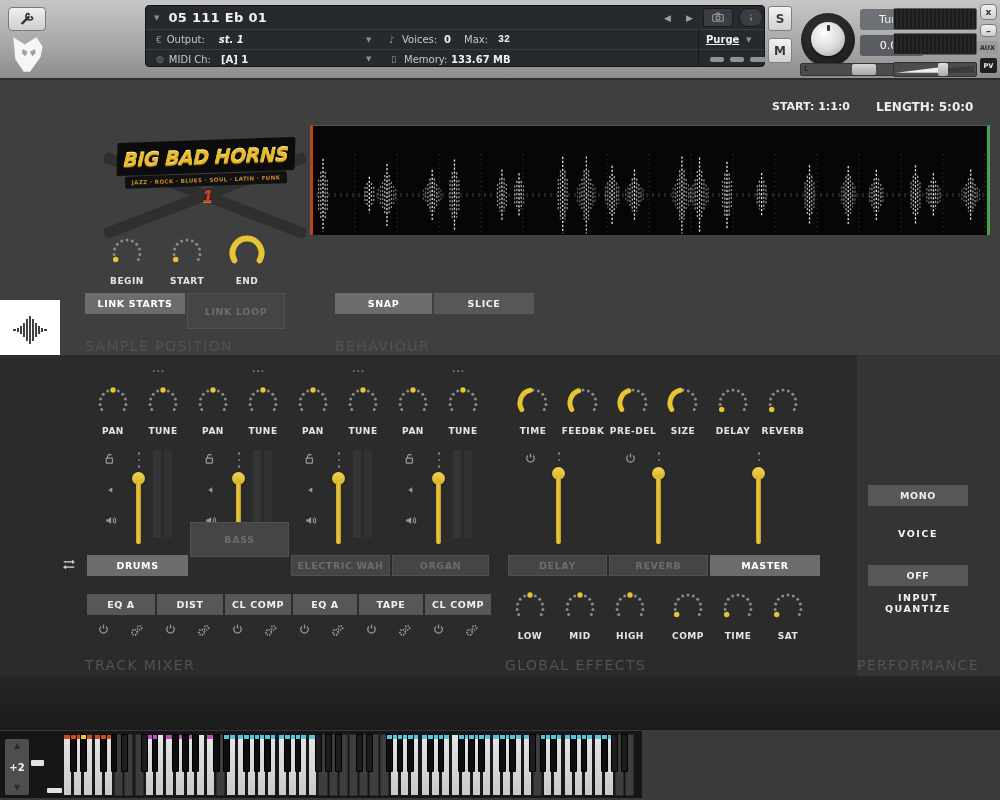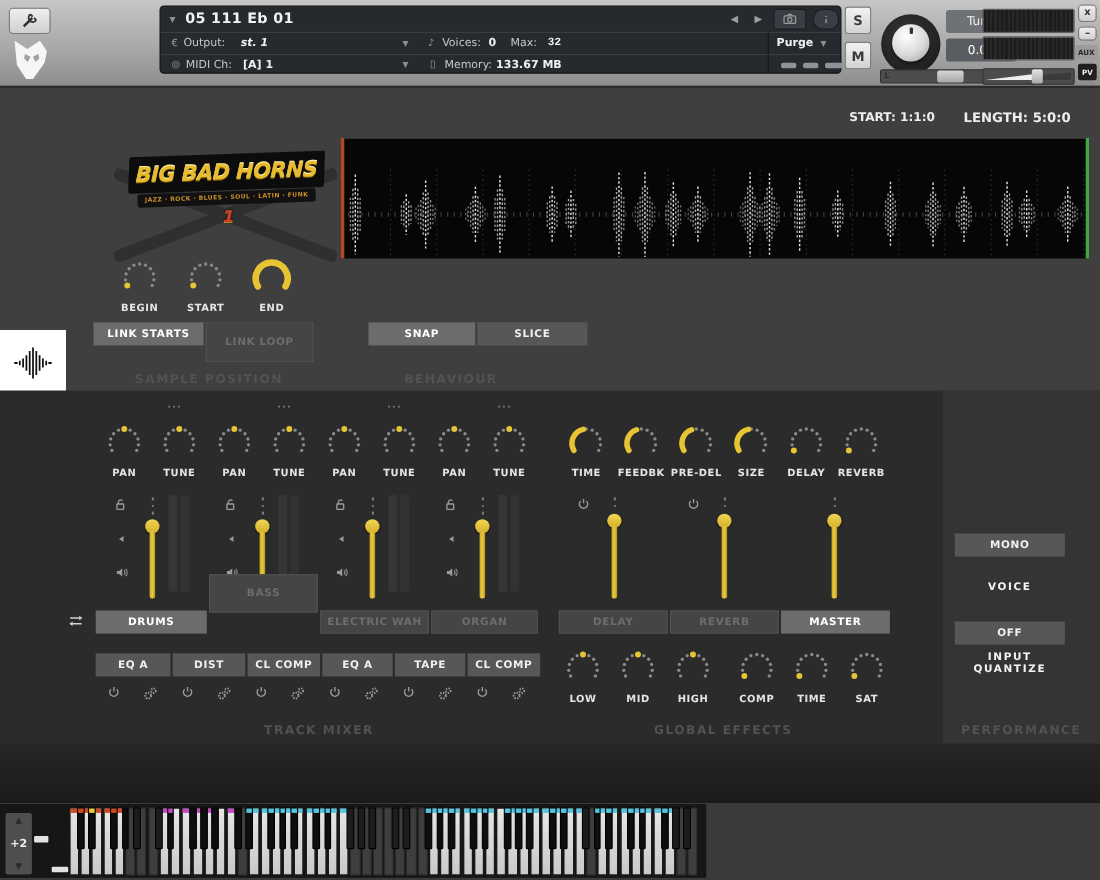--- a/index.html
+++ b/index.html
@@ -17,21 +17,21 @@
   .hval{color:#f0f0f0;font-weight:bold;}
   .hglyph{color:#9a9da2;font-size:9px;margin-right:5px;}
   .ddown{color:#8b8f94;font-size:7px;}
   .squareico{background:#3a3e44;border:1px solid #1a1c1f;border-radius:3px;display:flex;align-items:center;justify-content:center;color:#c9c9c9;}
   .meterbar{height:5px;width:14px;background:#8f9297;border-radius:2px;margin-left:4px;}
   .smbtn{background:linear-gradient(#f2f2f2,#d2d2d2);border:1px solid #808080;border-radius:3px;color:#3a3a3a;font-weight:bold;font-size:12px;display:flex;align-items:center;justify-content:center;}
   
   .btn{position:absolute;display:flex;align-items:center;justify-content:center;font-size:9.5px;font-weight:bold;letter-spacing:0.6px;color:#f0f0f0;background:#575757;}
   .btn.on{background:#6c6c6c;color:#ffffff;}
   .btn.off{background:#454545;color:#6d6d6d;border:1px solid #515151;}
-  .seclabel{position:absolute;font-size:11px;font-weight:bold;letter-spacing:1.4px;color:#525252;text-align:center;}
+  .seclabel{position:absolute;font-size:14px;font-weight:normal;letter-spacing:1.4px;color:#525252;text-align:left;}
   .klabel{font-size:9px;font-weight:bold;letter-spacing:0.5px;color:#e4e4e4;text-align:center;margin-top:1px;}
   .panel-label{position:absolute;font-size:9.5px;font-weight:bold;letter-spacing:1.5px;color:#f5f5f5;text-align:center;}
   .knob{position:absolute;width:48px;height:60px;display:flex;flex-direction:column;align-items:center;}
   .menudots{position:absolute;color:#7e7e7e;font-size:9px;font-weight:bold;letter-spacing:1px;}
   .icon{position:absolute;color:#9a9a9a;display:flex;align-items:center;justify-content:center;}
   .icon svg{display:block;}
   .vfader{position:absolute;width:13px;}
   .meter{position:absolute;width:8px;border-radius:2px;background:#363636;}
   
   #wavepanel{left:310px;top:125px;width:680px;height:110px;background:#060606;border-left:3px solid #b5491b;border-right:3px solid #44a546;border-top:1px solid #565656;}
@@ -99,21 +99,21 @@
       <div class="hrow" style="top:24px;height:19px;padding-left:10px;">
         <span class="hglyph">€</span>
         <span>Output:</span>
         <span class="hval" style="margin-left:14px;font-style:italic;">st. 1</span>
         <span class="ddown" style="position:absolute;left:220px;">▼</span>
         <span class="hglyph" style="position:absolute;left:243px;">♪</span>
         <span style="position:absolute;left:256px;">Voices:</span>
         <span class="hval" style="position:absolute;left:298px;">0</span>
         <span style="position:absolute;left:318px;">Max:</span>
         <span class="hval" style="position:absolute;left:352px;font-family:Liberation Mono, monospace;">32</span>
-        <span class="hval" style="position:absolute;left:560px;">Purge</span>
+        <span class="hval" style="position:absolute;left:560px;text-decoration:underline;">Purge</span>
         <span class="ddown" style="position:absolute;left:600px;">▼</span>
       </div>
       <div class="hsep" style="top:43px;"></div>
       <div class="hrow" style="top:44px;height:18px;padding-left:10px;">
         <span class="hglyph">◎</span>
         <span>MIDI Ch:</span>
         <span class="hval" style="margin-left:10px;">[A] 1</span>
         <span class="ddown" style="position:absolute;left:220px;">▼</span>
         <span class="hglyph" style="position:absolute;left:245px;">▯</span>
         <span style="position:absolute;left:258px;">Memory:</span>
@@ -970,21 +970,21 @@
     </div>
   <div class="icon" style="left:464px;top:623px;">
       <svg width="15" height="15" viewBox="0 0 20 20" fill="none" stroke="currentColor">
         <circle cx="7.5" cy="12.5" r="3.6" stroke-width="2.4" stroke-dasharray="1.8 1.5"></circle>
         <circle cx="14" cy="6.5" r="2.8" stroke-width="2.2" stroke-dasharray="1.6 1.4"></circle>
       </svg>
     </div>
 
   <div class="btn off" style="left:508px;top:555px;width:99px;height:21px;">DELAY</div>
   <div class="btn off" style="left:609px;top:555px;width:99px;height:21px;">REVERB</div>
-  <div class="btn on" style="left:710px;top:555px;width:99px;height:21px;text-align:right;">MASTER</div>
+  <div class="btn on" style="left:710px;top:555px;width:110px;height:21px;text-align:right;">MASTER</div>
 
   <div class="knob" style="left:506px;top:588px;">
       <svg width="40" height="42" viewBox="0 0 40 42">
         <circle cx="8.7" cy="26.5" r="1.5" fill="#8b8b8b"></circle>
         <circle cx="7.1" cy="21.4" r="1.5" fill="#8b8b8b"></circle>
         <circle cx="7.6" cy="16.0" r="1.5" fill="#8b8b8b"></circle>
         <circle cx="10.3" cy="11.3" r="1.5" fill="#8b8b8b"></circle>
         <circle cx="14.7" cy="8.1" r="1.5" fill="#8b8b8b"></circle>
         <circle cx="20.0" cy="7.0" r="2.7" fill="#e7c433"></circle>
         <circle cx="25.3" cy="8.1" r="1.5" fill="#8b8b8b"></circle>

